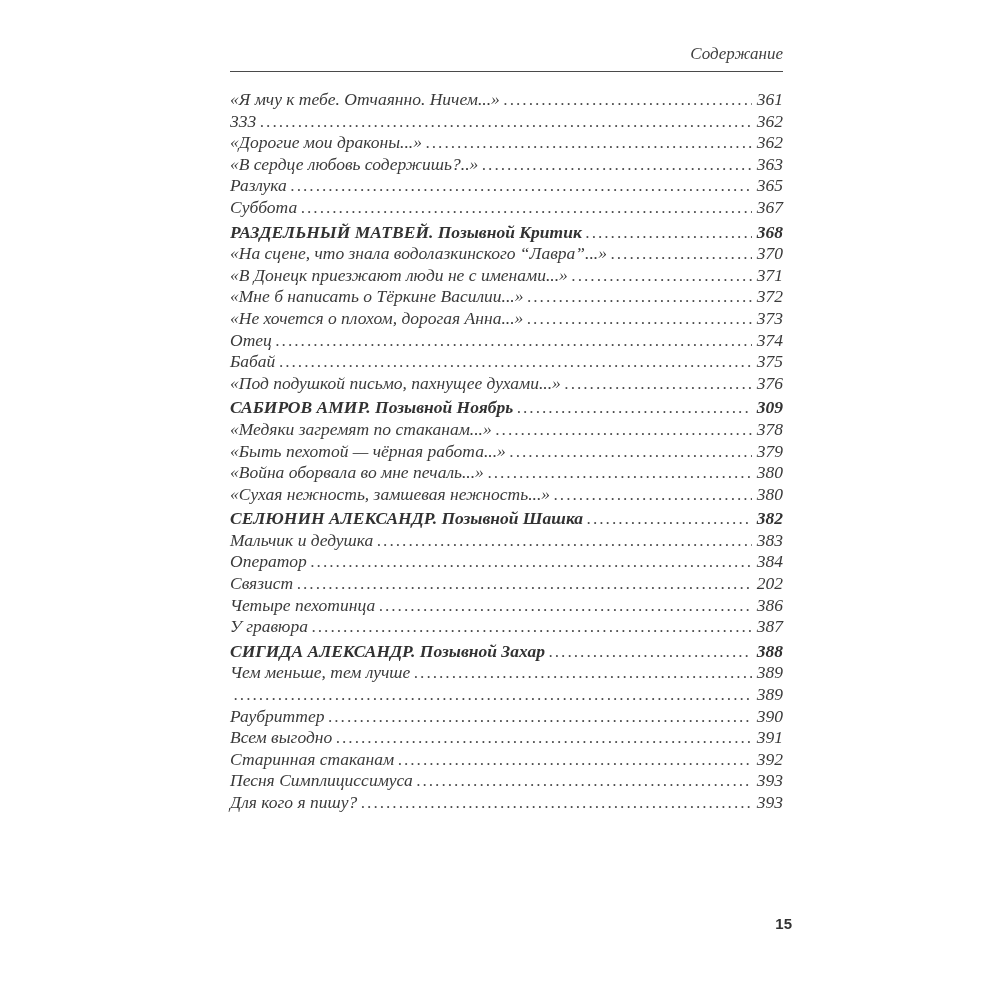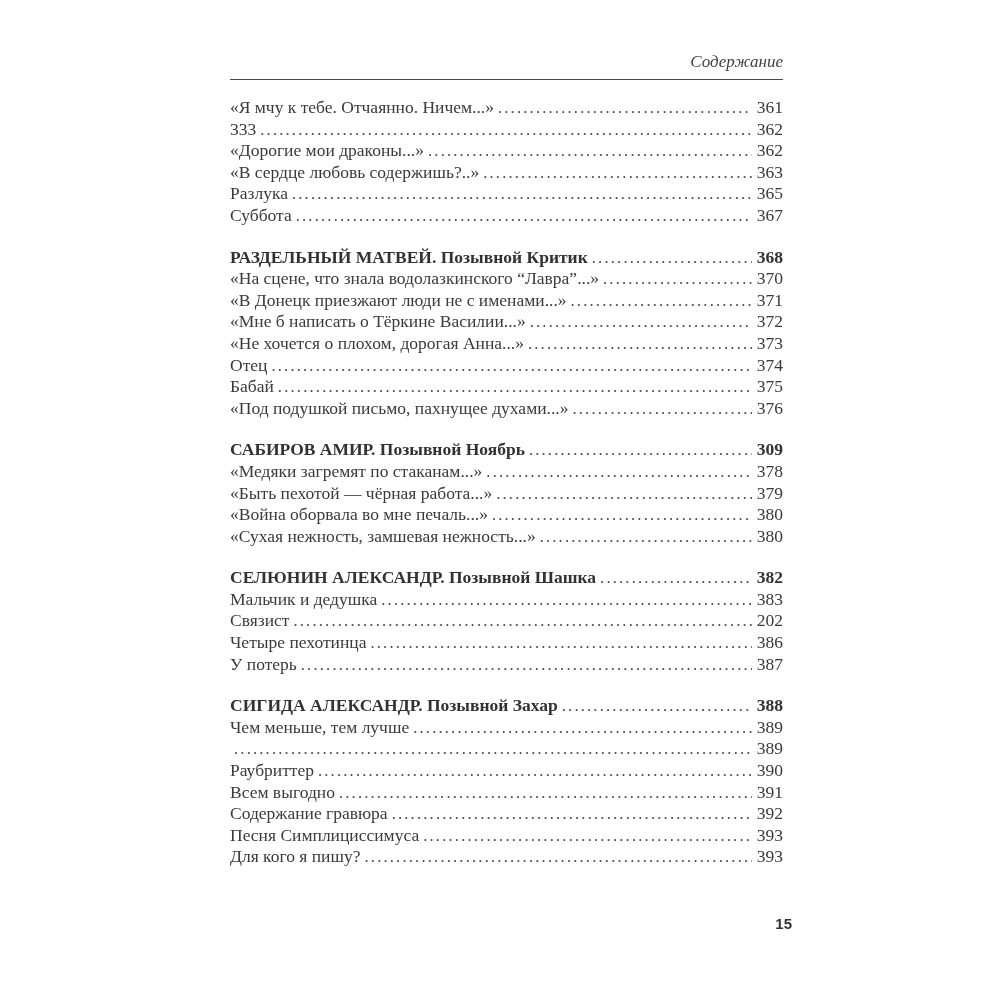--- a/index.html
+++ b/index.html
@@ -7,44 +7,45 @@
   body {
     background: #ffffff;
     font-family: "Liberation Serif", "DejaVu Serif", serif;
     color: #3a3a3a;
     position: relative;
     overflow: hidden;
   }
   .page-column {
     position: absolute;
     left: 230px;
-    top: 52px;
+    top: 44px;
     width: 553px;
   }
   .running-head {
     text-align: right;
     font-style: italic;
     font-size: 17px;
     line-height: 20px;
     color: #3f3f3f;
     padding-bottom: 7px;
   }
   .rule {
     border: none;
     border-top: 1.5px solid #4a4a4a;
     height: 0;
     margin-bottom: 17px;
   }
-  .toc-section + .toc-section { margin-top: 20px; }
+  .toc-section + .toc-section { margin-top: 3px; }
   .entry {
     display: flex;
     align-items: baseline;
     font-size: 17.5px;
     line-height: 21.6px;
     color: #3a3a3a;
+    font-style: italic;
   }
   .entry.heading .entry-title,
   .entry.heading .entry-page {
     font-weight: bold;
     color: #323232;
   }
   .entry-title { flex: 0 1 auto; white-space: nowrap; }
   .leader {
     flex: 1 1 auto;
     min-width: 8px;
@@ -183,31 +184,36 @@
           <span class="entry-title">СЕЛЮНИН АЛЕКСАНДР. Позывной Шашка</span>
           <span class="leader"></span>
           <span class="entry-page">382</span>
         </div>
         <div class="entry">
           <span class="entry-title">Мальчик и дедушка</span>
           <span class="leader"></span>
           <span class="entry-page">383</span>
         </div>
         <div class="entry">
+          <span class="entry-title">Оператор</span>
+          <span class="leader"></span>
+          <span class="entry-page">384</span>
+        </div>
+        <div class="entry">
           <span class="entry-title">Связист</span>
           <span class="leader"></span>
           <span class="entry-page">202</span>
         </div>
         <div class="entry">
           <span class="entry-title">Четыре пехотинца</span>
           <span class="leader"></span>
           <span class="entry-page">386</span>
         </div>
         <div class="entry">
-          <span class="entry-title">У потерь</span>
+          <span class="entry-title">У гравюра</span>
           <span class="leader"></span>
           <span class="entry-page">387</span>
         </div>
       </section>
       <section class="toc-section">
         <div class="entry heading">
           <span class="entry-title">СИГИДА АЛЕКСАНДР. Позывной Захар</span>
           <span class="leader"></span>
           <span class="entry-page">388</span>
         </div>
@@ -224,21 +230,21 @@
           <span class="entry-title">Раубриттер</span>
           <span class="leader"></span>
           <span class="entry-page">390</span>
         </div>
         <div class="entry">
           <span class="entry-title">Всем выгодно</span>
           <span class="leader"></span>
           <span class="entry-page">391</span>
         </div>
         <div class="entry">
-          <span class="entry-title">Содержание гравюра</span>
+          <span class="entry-title">Старинная стаканам</span>
           <span class="leader"></span>
           <span class="entry-page">392</span>
         </div>
         <div class="entry">
           <span class="entry-title">Песня Симплициссимуса</span>
           <span class="leader"></span>
           <span class="entry-page">393</span>
         </div>
         <div class="entry">
           <span class="entry-title">Для кого я пишу?</span>

